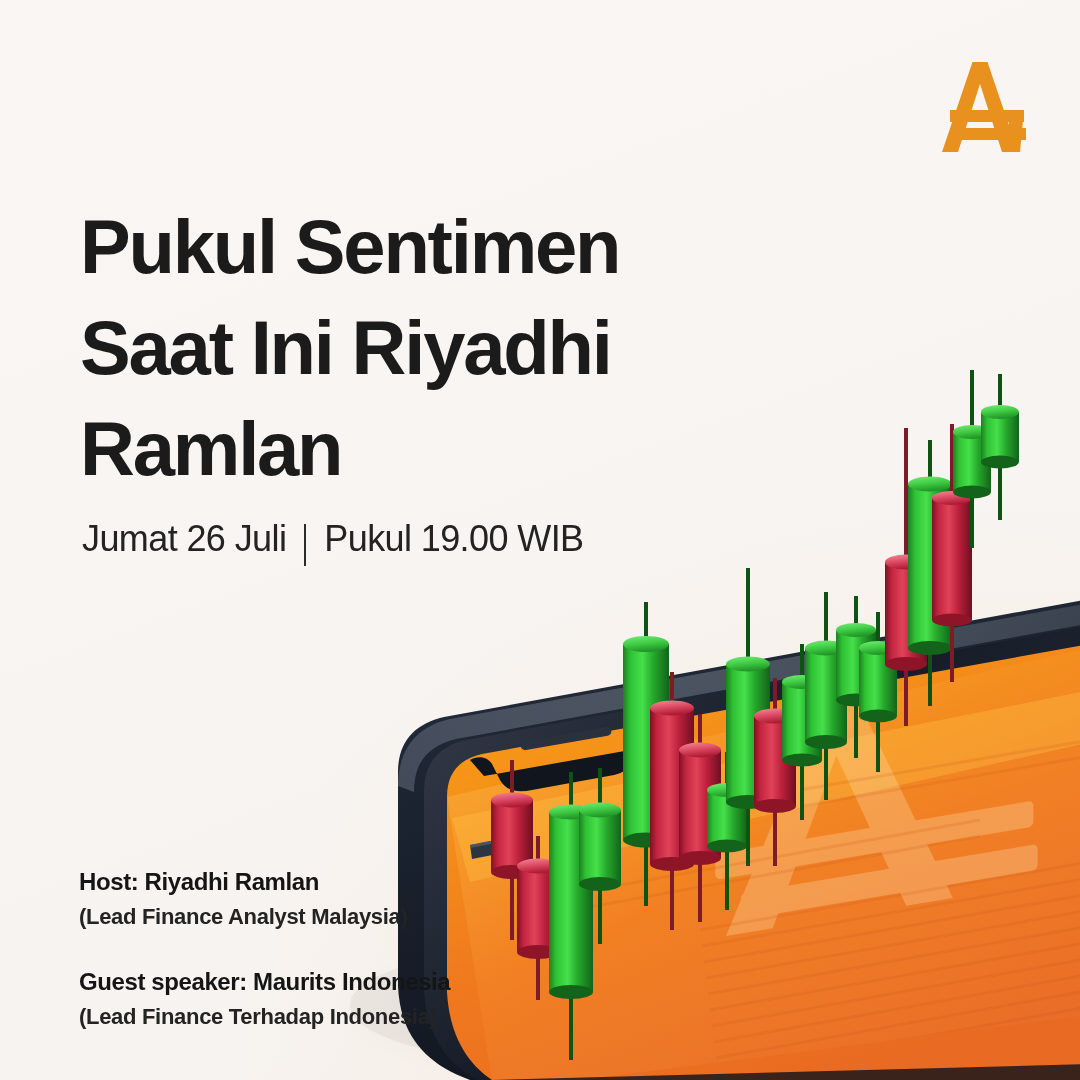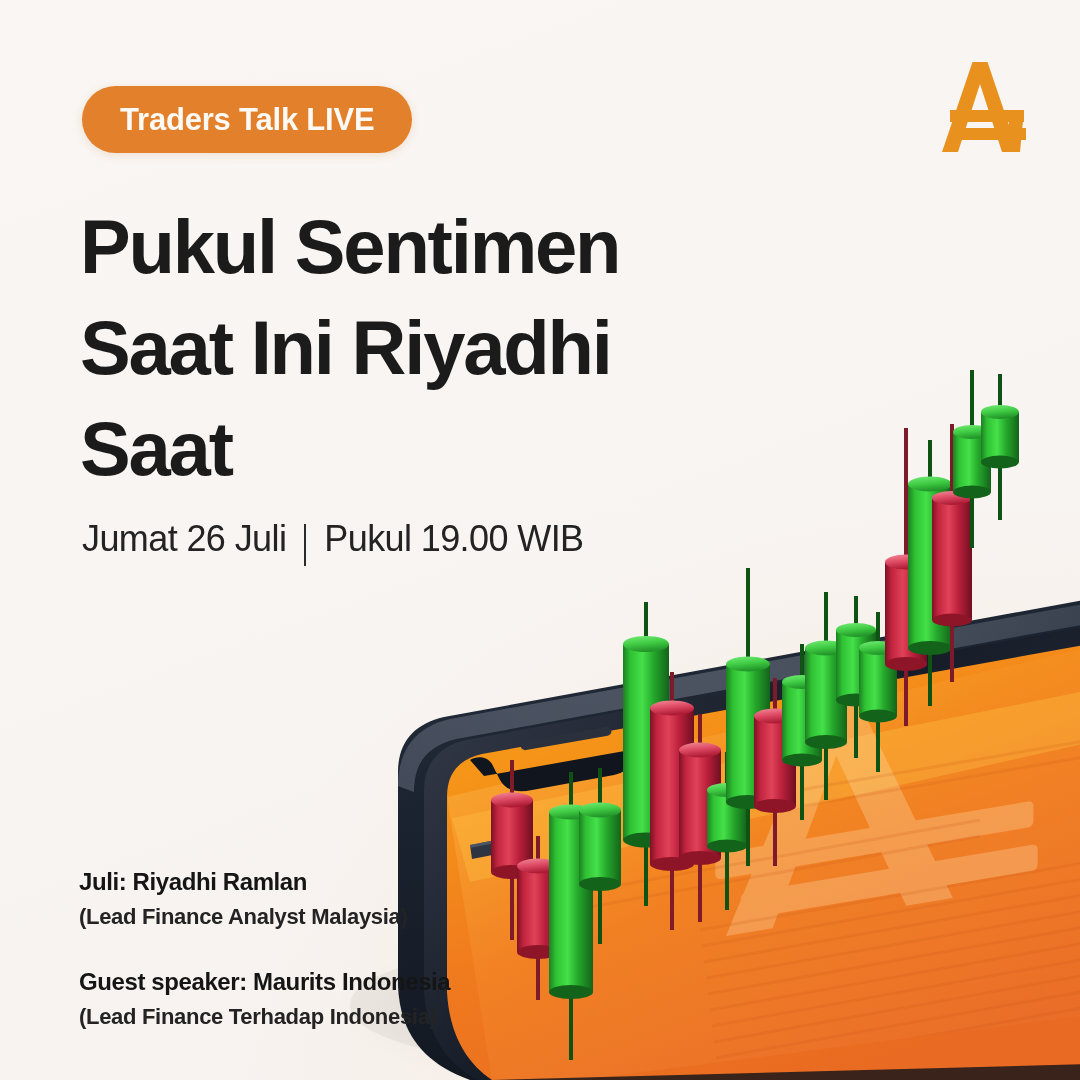--- a/index.html
+++ b/index.html
@@ -399,39 +399,36 @@
 
   <svg id="brand-logo" viewBox="0 0 104 104" xmlns="http://www.w3.org/2000/svg">
     <g fill="#E8911F">
       <path d="M 44.5 6 L 59.5 6 L 90 96 L 74 96 L 52 28 L 30 96 L 14 96 Z"></path>
       <path d="M 22 54 L 96 54 L 96 66 L 22 66 Z"></path>
       <path d="M 28 72 L 98 72 L 98 84 L 28 84 Z"></path>
       <path d="M 82 54 L 96 54 L 92 96 L 78 96 Z"></path>
     </g>
   </svg>
 
-  <div id="live-badge">
-    <span class="badge-text">Traders Talk LIVE</span>
-  </div>
 
   <h1 id="headline">
     <span class="hl-line">Pukul Sentimen</span>
     <span class="hl-line">Saat Ini Riyadhi</span>
-    <span class="hl-line">Saat</span>
+    <span class="hl-line">Ramlan</span>
   </h1>
 
   <div id="schedule">
     <span>Jumat 26 Juli</span>
     <span class="sep"></span>
     <span>Pukul 19.00 WIB</span>
   </div>
 
   <div id="credits">
     <div class="credit-block">
-      <span class="credit-name">Juli: Riyadhi Ramlan</span>
+      <span class="credit-name">Host: Riyadhi Ramlan</span>
       <span class="credit-role">(Lead Finance Analyst Malaysia)</span>
     </div>
     <div class="credit-block">
       <span class="credit-name">Guest speaker: Maurits Indonesia</span>
       <span class="credit-role">(Lead Finance Terhadap Indonesia)</span>
     </div>
   </div>
 
 </div>
 

